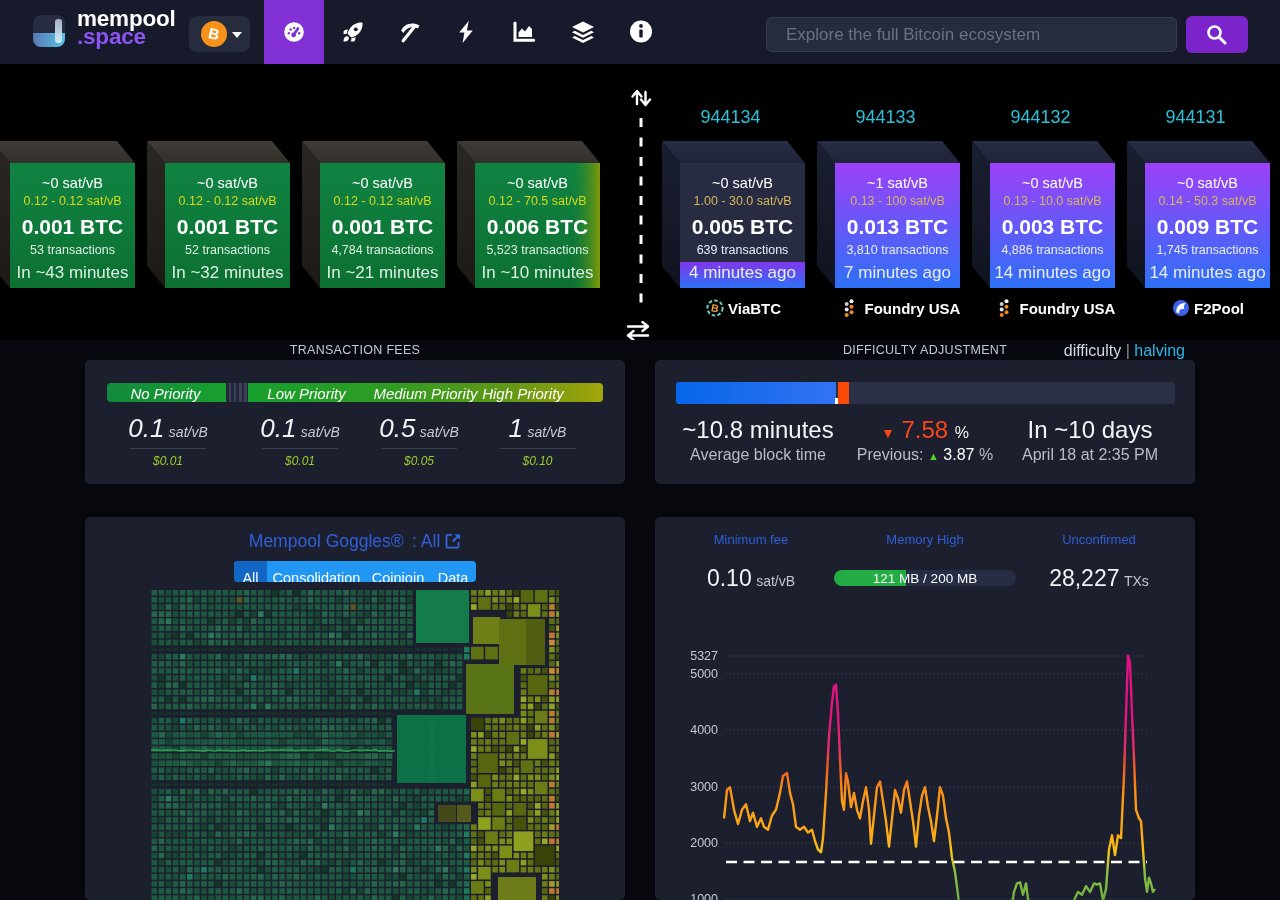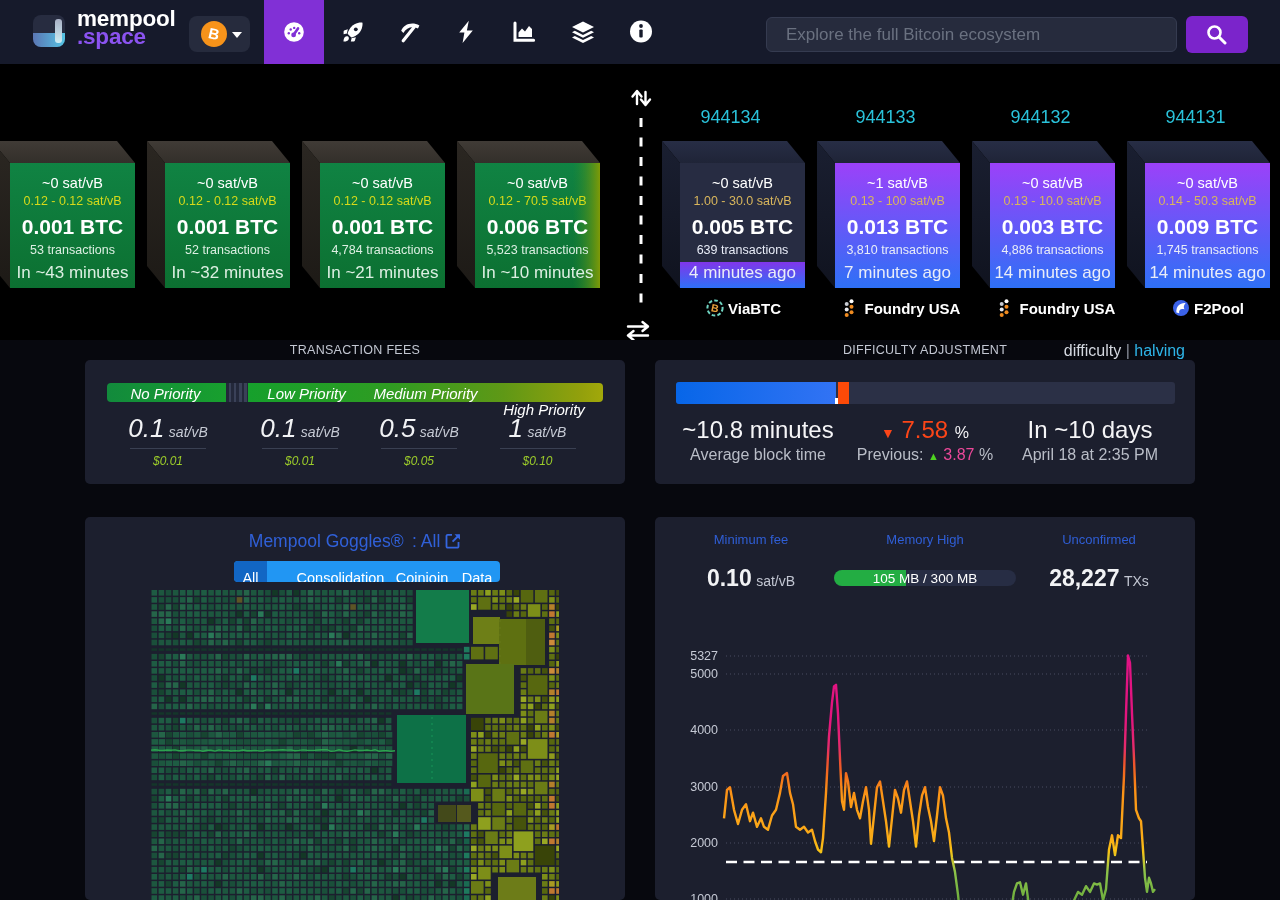--- a/index.html
+++ b/index.html
@@ -48,21 +48,21 @@
 .drow1 { position:absolute; top:56px; font-size:24px; color:#f5f5f7; transform:translateX(-50%); white-space:nowrap; }
 .drow2 { position:absolute; top:86px; font-size:16px; color:#b9bdc7; transform:translateX(-50%); white-space:nowrap; }
 #gogtitle { position:absolute; left:0; top:14px; width:540px; text-align:center; font-size:17.5px; color:#3060d8; }
 #tabs { position:absolute; left:149px; top:44px; height:21px; border-radius:4px; overflow:hidden;
   background:#2196f3; display:flex; }
 #tabs div { font-size:14.5px; font-weight:400; color:#fff; text-align:center; padding-top:9px; }
 #tabs .act { background:#1266c4; }
 #tm { position:absolute; left:66px; top:72px; }
 .shead { position:absolute; top:15px; font-size:13px; color:#2f5ed6; transform:translateX(-50%); white-space:nowrap; }
 .sval { position:absolute; top:48px; transform:translateX(-50%); white-space:nowrap; color:#f2f3f5; }
-.sval b { font-size:23px; font-weight:700; }
+.sval b { font-size:23px; font-weight:400; }
 .sval span { font-size:14px; color:#c2c6d2; }
 #membar { position:absolute; left:179px; top:53px; width:182px; height:16px; border-radius:8px; background:#272d44; overflow:hidden; }
 #membar .fill { position:absolute; left:0; top:0; width:72px; height:16px; background:#23ad43; }
 #membar .lab { position:absolute; left:0; top:1px; width:182px; text-align:center; font-size:13.5px; color:#fff; }
 #inctitle { position:absolute; left:0; top:88px; width:540px; text-align:center; font-size:19px; color:#2f5ed6; }
 #chart { position:absolute; left:0; top:113px; }
 svg text { font-family:"Liberation Sans", sans-serif; }
 #tm .q0{fill:#1e5c43}#tm .q1{fill:#1d573f}#tm .q2{fill:#1a4f3a}#tm .q3{fill:#256549}#tm .q4{fill:#133826}#tm .q5{fill:#6b7c15}#tm .q6{fill:#8ea01e}#tm .q7{fill:#7d8e18}#tm .q8{fill:#57670f}#tm .q9{fill:#394408}#tm .q10{fill:#5f7012}#tm .q11{fill:#46530c}#tm .q12{fill:#174531}#tm .q13{fill:#5d5526}#tm .q14{fill:#99a824}#tm .q15{fill:#b5802a}#tm .q16{fill:#2a7a58}#tm .q17{fill:#c07830}#tm .q18{fill:#a99b22}#tm .q19{fill:#cd8b3a}#tm .q20{fill:#15352a}#tm .q21{fill:#1e7a5d}#tm .q22{fill:#8f9a1c}#tm .q23{fill:#1d7a62}#tm .q24{fill:#1a6b52}#tm .q25{fill:#176049}
 </style></head>
 <body>
@@ -270,48 +270,48 @@
 <div style="position:absolute; top:341.5px; right:95px; font-size:16px; color:#d4d8e0; font-family:'Liberation Sans',sans-serif;">difficulty <span style="color:#8a8f9c">|</span> <span style="color:#2eb5e8">halving</span></div>
 <div id="feecard" class="card">
   <div id="feebar">
     <div class="seg" style="left:0; width:119px; background:linear-gradient(90deg,#128a3c,#18a02e);"></div>
     <div class="seg" style="left:119px; width:22px; background:repeating-linear-gradient(90deg,#23283a 0 2.6px,#3a4158 2.6px 5.2px);"></div>
     <div class="seg" style="left:141px; width:355px; background:linear-gradient(90deg,#16a02c,#2f9c22 40%,#5f9816 72%,#93a00c 94%,#a2a80a);"></div>
   </div>
   <div class="feelab" style="left:80.5px;">No Priority</div>
   <div class="feelab" style="left:221.5px;">Low Priority</div>
   <div class="feelab" style="left:340.5px;">Medium Priority</div>
-  <div class="feelab" style="left:459px;margin-top:16px;">High Priority</div>
+  <div class="feelab" style="left:438px;">High Priority</div>
   <div class="feecol" style="left:83px;"><span class="num">0.1</span> <span class="unit">sat/vB</span><hr><div class="usd">$0.01</div></div>
   <div class="feecol" style="left:215px;"><span class="num">0.1</span> <span class="unit">sat/vB</span><hr><div class="usd">$0.01</div></div>
   <div class="feecol" style="left:334px;"><span class="num">0.5</span> <span class="unit">sat/vB</span><hr><div class="usd">$0.05</div></div>
   <div class="feecol" style="left:452.5px;"><span class="num">1</span> <span class="unit">sat/vB</span><hr><div class="usd">$0.10</div></div>
 </div>
 <div id="diffcard" class="card">
   <div id="diffbar">
     <div style="position:absolute;left:0;top:0;width:160px;height:22px;background:linear-gradient(90deg,#0766e8,#3273f4);"></div>
     <div style="position:absolute;left:161.5px;top:0;width:11px;height:22px;background:#fc4a08;"></div>
     <div style="position:absolute;left:158.5px;top:16px;width:3px;height:6px;background:#fff;"></div>
   </div>
   <div class="drow1" style="left:103px;">~10.8 minutes</div>
   <div class="drow1" style="left:270px;"><span style="color:#fb4518;font-size:14px;">▼</span> <span style="color:#fb4518;">7.58</span> <span style="font-size:16px;">%</span></div>
   <div class="drow1" style="left:435px;">In ~10 days</div>
   <div class="drow2" style="left:103px;">Average block time</div>
-  <div class="drow2" style="left:270px;">Previous: <span style="color:#4ed321;font-size:11px;">▲</span> <span style="color:#ec4899;">3.87</span> %</div>
+  <div class="drow2" style="left:270px;">Previous: <span style="color:#4ed321;font-size:11px;">▲</span> <span style="color:#ffffff;">3.87</span> %</div>
   <div class="drow2" style="left:435px;">April 18 at 2:35 PM</div>
 </div>
 <div id="gogcard" class="card">
   <div id="gogtitle">Mempool Goggles®  : All <svg width="16" height="16" viewBox="0 0 16 16" style="vertical-align:-2px">
           <path d="M13.5 9 V13.5 a1.2 1.2 0 0 1 -1.2 1.2 H2.7 a1.2 1.2 0 0 1 -1.2 -1.2 V3 a1.2 1.2 0 0 1 1.2 -1.2 H7" fill="none" stroke="#3566e0" stroke-width="1.8"></path>
           <path d="M9.5 1.2 H15 V6.7 Z" fill="#3566e0"></path>
           <line x1="14" y1="2.2" x2="7.6" y2="8.6" stroke="#3566e0" stroke-width="2"></line>
         </svg></div>
   <div id="tabs">
         <div class="act" style="width:33px;">All</div>
-        <div style="width:99px;margin-left:24px;">Consolidation</div>
+        <div style="width:99px;">Consolidation</div>
         <div style="width:64px;">Coinjoin</div>
         <div style="width:46px;">Data</div>
       </div>
   <svg id="tm" width="408" height="311" viewBox="0 0 408 311">
         <rect class="q0" x="0.5" y="1.0" width="5.6" height="5.6"></rect>
         <rect class="q1" x="7.6" y="1.0" width="5.6" height="5.6"></rect>
         <rect class="q2" x="14.7" y="1.0" width="5.6" height="5.6"></rect>
         <rect class="q1" x="21.8" y="1.0" width="5.6" height="5.6"></rect>
         <rect class="q0" x="28.9" y="1.0" width="5.6" height="5.6"></rect>
         <rect class="q0" x="36.0" y="1.0" width="5.6" height="5.6"></rect>
@@ -2402,21 +2402,21 @@
         <polyline points="0,161.1 4,160.8 8,161.3 12,161.4 16,161.0 20,161.2 24,160.9 28,161.8 32,161.8 36,161.1 40,161.1 44,161.5 48,161.4 52,162.2 56,161.3 60,161.2 64,162.1 68,160.9 72,161.6 76,161.2 80,162.0 84,161.6 88,161.9 92,161.0 96,161.8 100,161.7 104,161.4 108,161.9 112,162.0 116,160.9 120,161.2 124,161.3 128,161.0 132,160.8 136,161.1 140,161.0 144,161.8 148,161.4 152,160.9 156,161.2 160,161.4 164,161.3 168,161.0 172,160.8 176,160.7 180,162.3 184,161.9 188,160.8 192,161.8 196,162.3 200,161.6 204,160.9 208,161.5 212,161.4 216,161.0 220,161.6 224,160.7 228,162.2 232,161.7 236,161.7 240,162.2 244,161.7" fill="none" stroke="#2da34f" stroke-width="1.4"></polyline>
       </svg>
 </div>
 <div id="statcard" class="card">
   <div class="shead" style="left:96px;">Minimum fee</div>
   <div class="shead" style="left:270px;">Memory High</div>
   <div class="shead" style="left:444px;">Unconfirmed</div>
   <div class="sval" style="left:96px;"><b>0.10</b> <span>sat/vB</span></div>
   <div id="membar">
         <div class="fill"></div>
-        <div class="lab">105 MB / 300 MB</div>
+        <div class="lab">121 MB / 200 MB</div>
       </div>
   <div class="sval" style="left:444px;"><b>28,227</b> <span>TXs</span></div>
   <svg id="chart" width="540" height="270" viewBox="0 0 540 270">
         <defs>
           <linearGradient id="lg" gradientUnits="userSpaceOnUse" x1="0" y1="270" x2="0" y2="26">
             <stop offset="0.0" stop-color="#6fae3e"></stop>
             <stop offset="0.115" stop-color="#8bc34a"></stop>
             <stop offset="0.158" stop-color="#c9c832"></stop>
             <stop offset="0.2" stop-color="#f8c215"></stop>
             <stop offset="0.26" stop-color="#fbab17"></stop>

